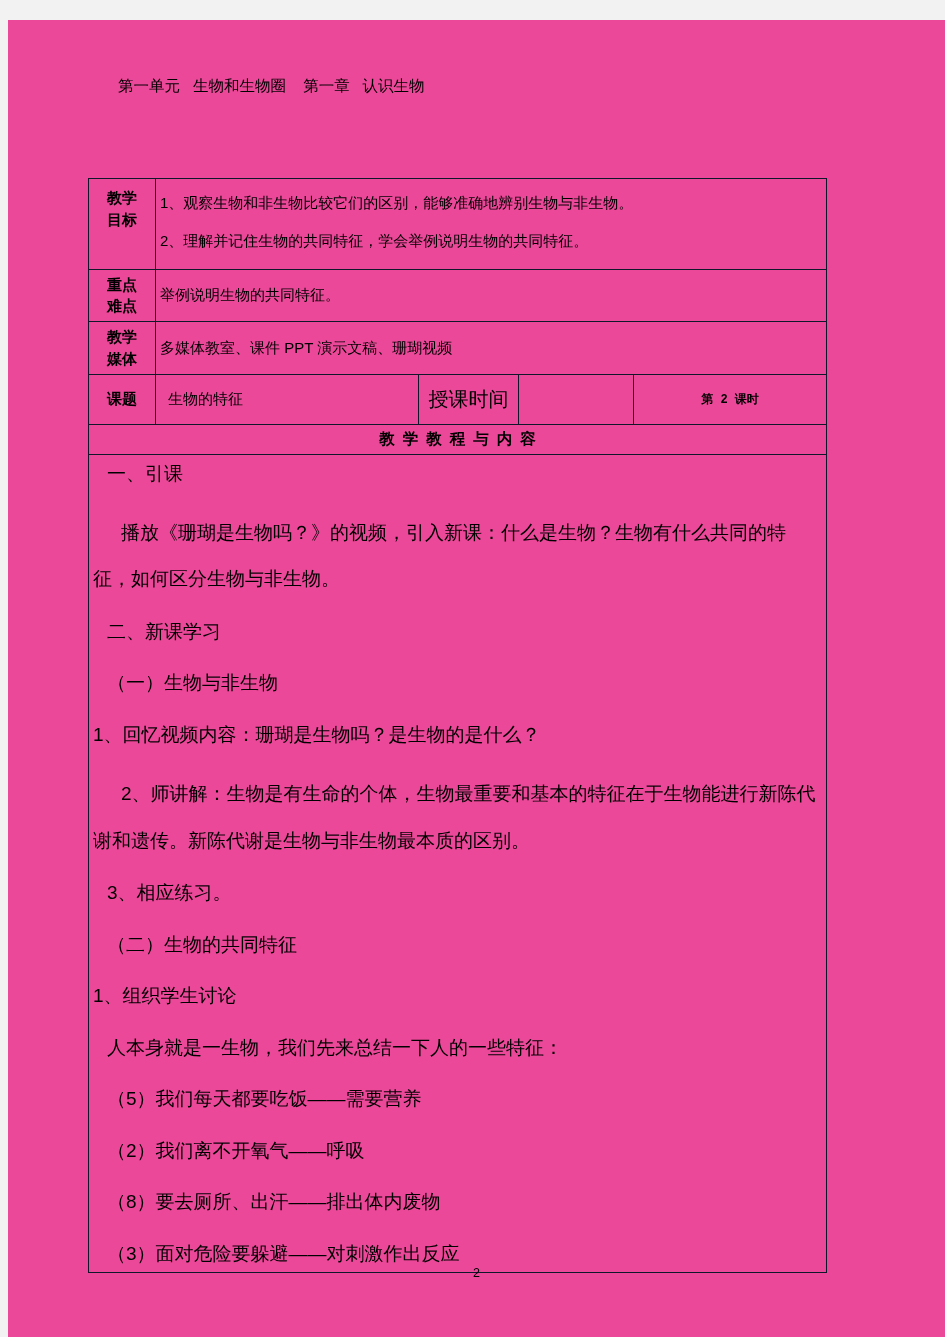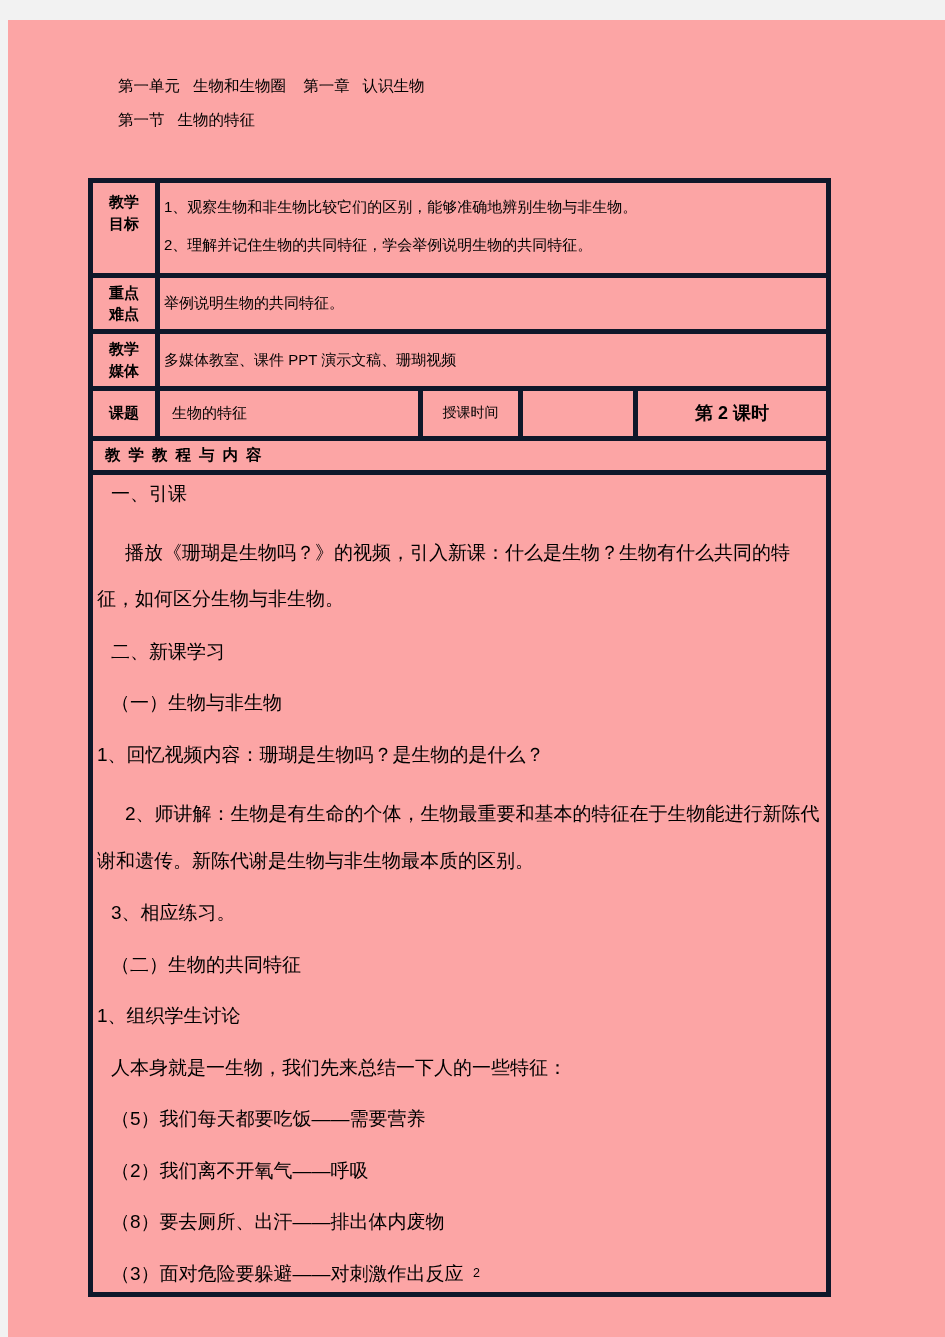--- a/index.html
+++ b/index.html
@@ -11,21 +11,21 @@
     width: 945px;
     height: 1337px;
     font-family: "Liberation Sans", "DejaVu Sans", sans-serif;
   }
   .page {
     position: absolute;
     left: 8px;
     top: 20px;
     width: 937px;
     height: 1317px;
-    background: #fca5a5;
+    background: #ec4899;
     box-sizing: border-box;
   }
   .doc-head {
     position: absolute;
     left: 110px;
     top: 58px;
     width: 760px;
   }
   .head-line {
     font-size: 15.5px;
@@ -40,21 +40,21 @@
     position: absolute;
     left: 80px;
     top: 158px;
     width: 738px;
     border-collapse: collapse;
     table-layout: fixed;
     font-size: 15px;
     color: #000;
   }
   .lesson-table td {
-    border: 5px solid #0f172a;
+    border: 1px solid #0f172a;
     padding: 4px;
     vertical-align: middle;
   }
   .lbl {
     width: 67px;
     text-align: center;
     font-weight: bold;
     font-size: 15px;
     line-height: 1.45;
     padding: 4px 0;
@@ -65,25 +65,26 @@
     line-height: 1.85;
     font-size: 15px;
   }
   .cellbody p { margin: 0 0 10px 0; }
   .cellbody p:last-child { margin-bottom: 0; }
 
   .row-goal .lbl { vertical-align: top; padding-top: 8px; }
   .row-goal .cellbody { padding-top: 10px; padding-bottom: 14px; }
 
   .row-topic .topic-val { padding-left: 12px; font-size: 15px; }
-  .row-topic .time-lbl { text-align: center; font-size: 14px; }
+  .row-topic .time-lbl { text-align: center; font-size: 20px; }
   .row-topic .blank-cell { }
-  .row-topic .period { text-align: center; font-size: 18px; font-weight: bold; }
+  .row-topic .period { text-align: center; font-size: 12px; font-weight: bold; font-family: Liberation Mono, monospace; }
 
   .section-head {
+    text-align: center;
     font-weight: bold;
     font-size: 15.5px;
     letter-spacing: 8px;
     padding: 4px 0 5px 0;
     text-indent: 8px;
     margin-left: 34px;
   }
 
   .content-cell {
     padding: 14px 14px 14px 18px;
@@ -110,21 +111,20 @@
     color: #000;
   }
 </style>
 </head>
 <body>
 
 <div class="page">
 
   <div class="doc-head">
     <div class="head-line l1">第一单元   生物和生物圈    第一章   认识生物</div>
-    <div class="head-line l2">第一节   生物的特征</div>
   </div>
 
   <table class="lesson-table">
     <colgroup>
       <col style="width:67px">
       <col style="width:263px">
       <col style="width:100px">
       <col style="width:115px">
       <col style="width:193px">
     </colgroup>

